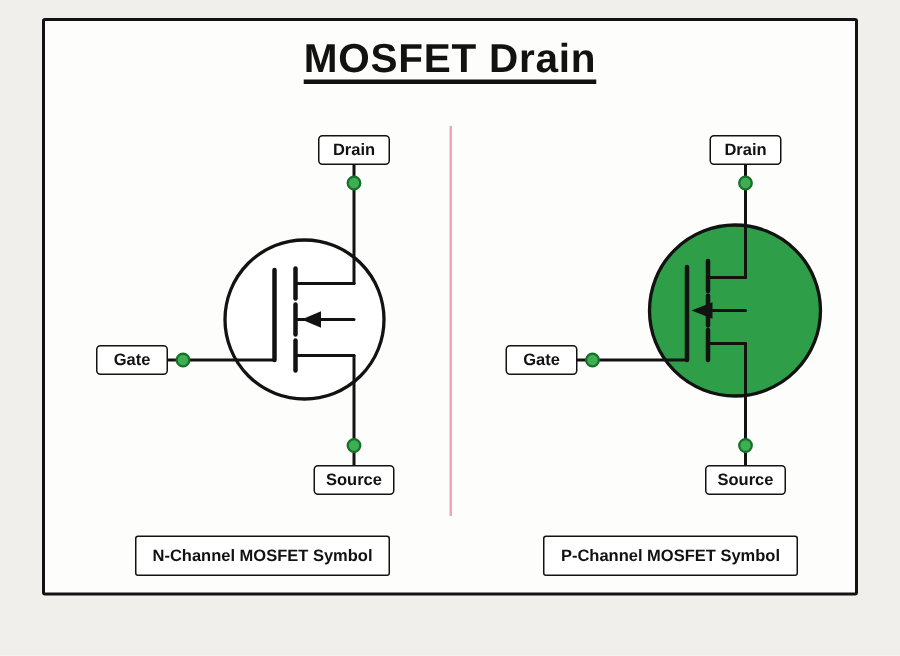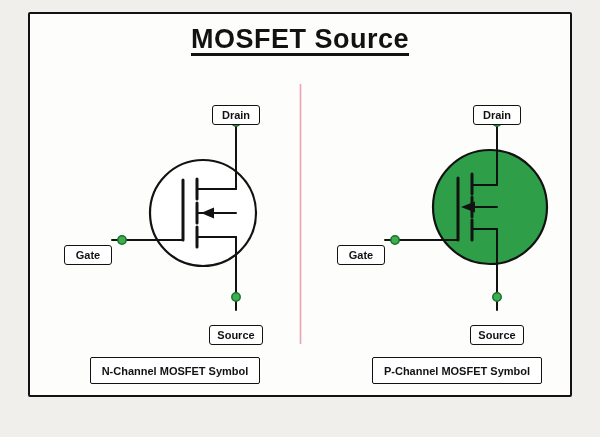--- a/index.html
+++ b/index.html
@@ -41,21 +41,20 @@
     position:absolute;
     box-sizing:border-box;
     background:#fff;
     border:1.6px solid var(--line-black,#111);
     border-radius:3px;
     font-size:11px;
     font-weight:700;
     color:var(--line-black,#111);
     display:flex;align-items:center;justify-content:center;
     white-space:nowrap;
-    margin-top:15px;
   }
   .caption-box{
     position:absolute;
     box-sizing:border-box;
     top:357px;width:170px;height:27px;
     background:#fff;
     border:1.6px solid var(--line-black,#111);
     border-radius:2px;
     font-size:11px;
     font-weight:700;
@@ -81,21 +80,21 @@
   .arrow{fill:var(--line-black,#111);}
   .divider{stroke:var(--divider-pink,#eda4b2);stroke-width:1.6;}
 </style>
 </head>
 <body>
 
 <div class="stage">
 
   <div class="panel"></div>
 
-  <h1 class="title">MOSFET Source</h1>
+  <h1 class="title">MOSFET Drain</h1>
 
   <svg class="art" viewBox="0 0 600 437">
 
     <line class="divider" x1="300.5" y1="84" x2="300.5" y2="344"></line>
 
     <g>
       <circle class="sym-circle-n" cx="203" cy="213" r="53"></circle>
 
       <line class="wire" x1="236" y1="110" x2="236" y2="189"></line>
 
@@ -149,16 +148,16 @@
 
   <div class="term-box" style="left:212px;top:90px;width:48px;height:20px;">Drain</div>
   <div class="term-box" style="left:64px;top:230px;width:48px;height:20px;">Gate</div>
   <div class="term-box" style="left:209px;top:310px;width:54px;height:20px;">Source</div>
 
   <div class="term-box" style="left:473px;top:90px;width:48px;height:20px;">Drain</div>
   <div class="term-box" style="left:337px;top:230px;width:48px;height:20px;">Gate</div>
   <div class="term-box" style="left:470px;top:310px;width:54px;height:20px;">Source</div>
 
   <div class="caption-box" style="left:90px;">N-Channel MOSFET Symbol</div>
-  <div class="caption-box" style="left:372px;">P-Channel MOSFET Symbol</div>
+  <div class="caption-box" style="left:362px;">P-Channel MOSFET Symbol</div>
 
 
 </div>
 
 </body></html>

